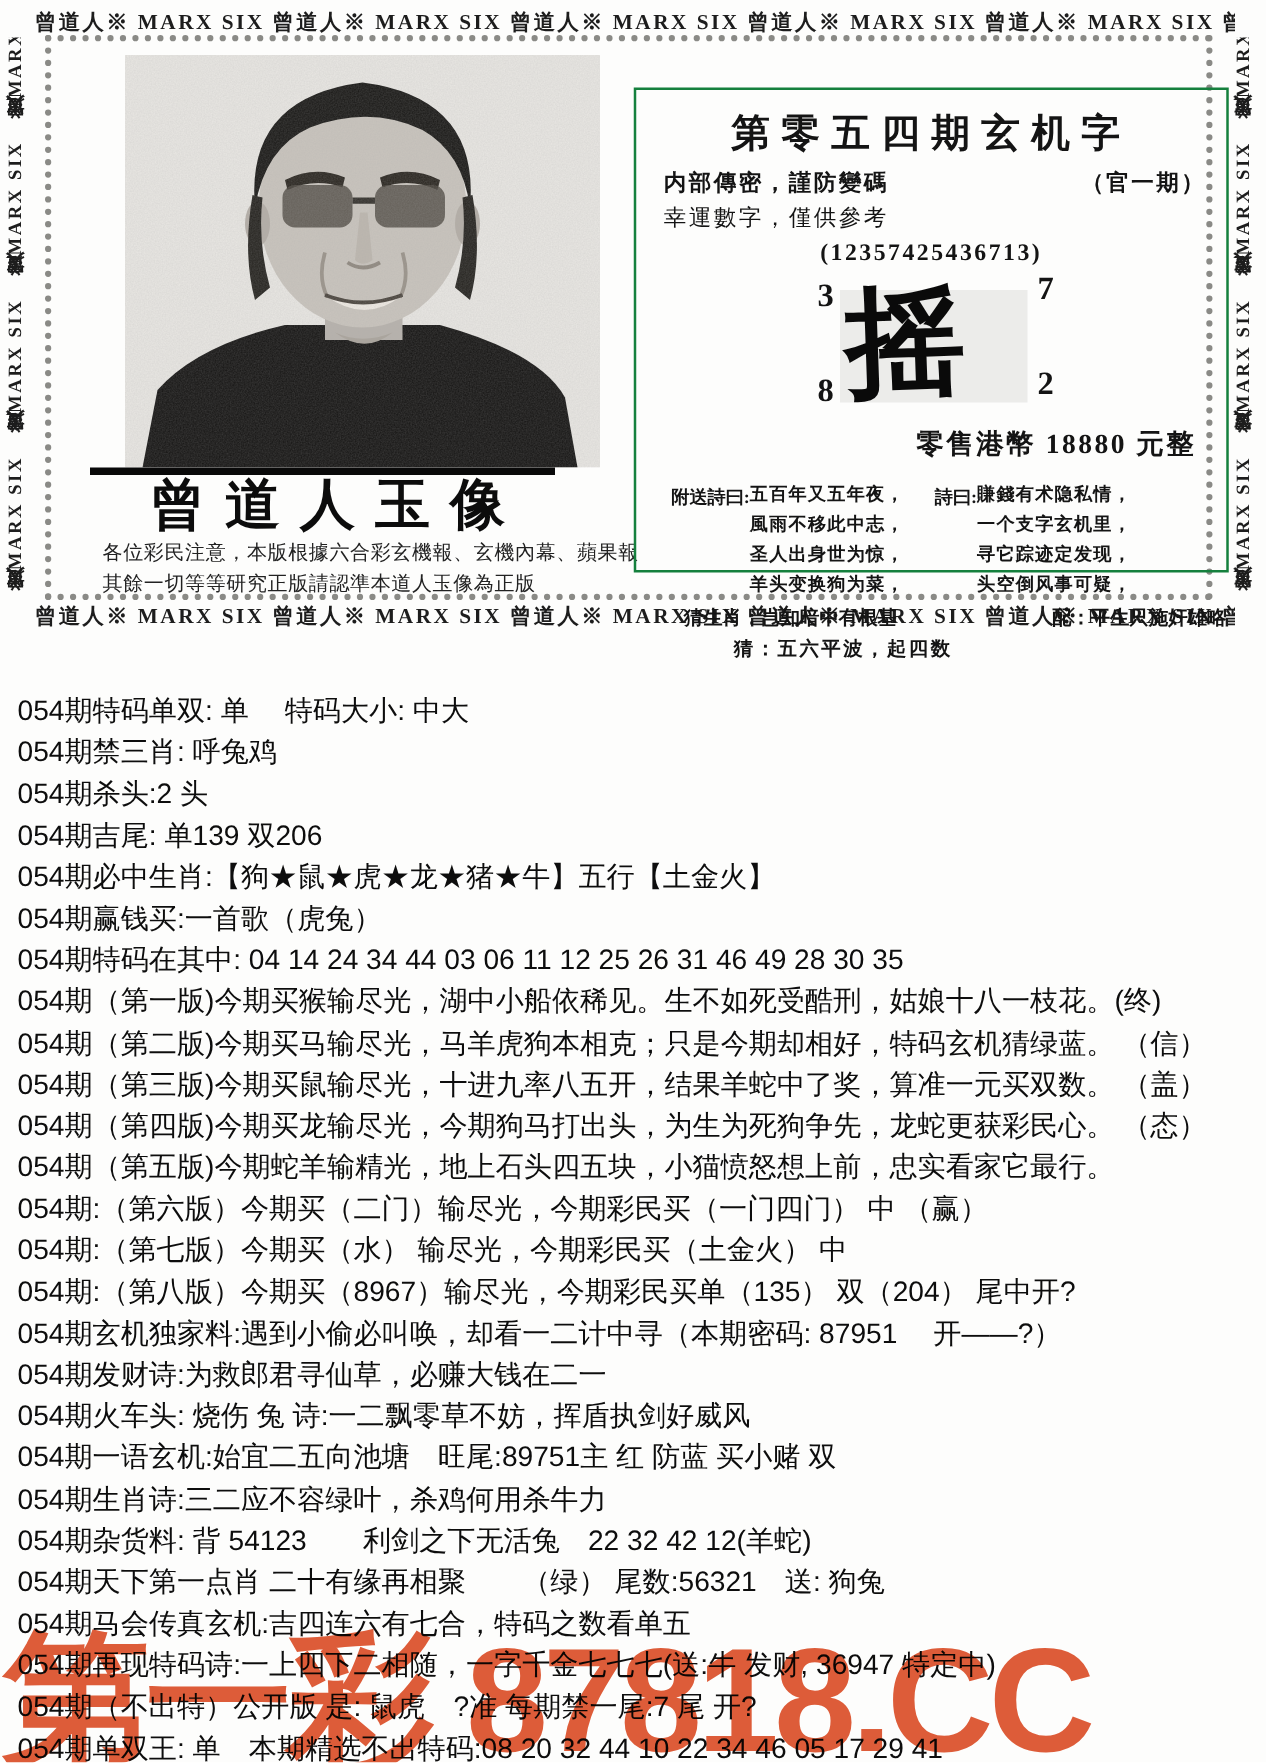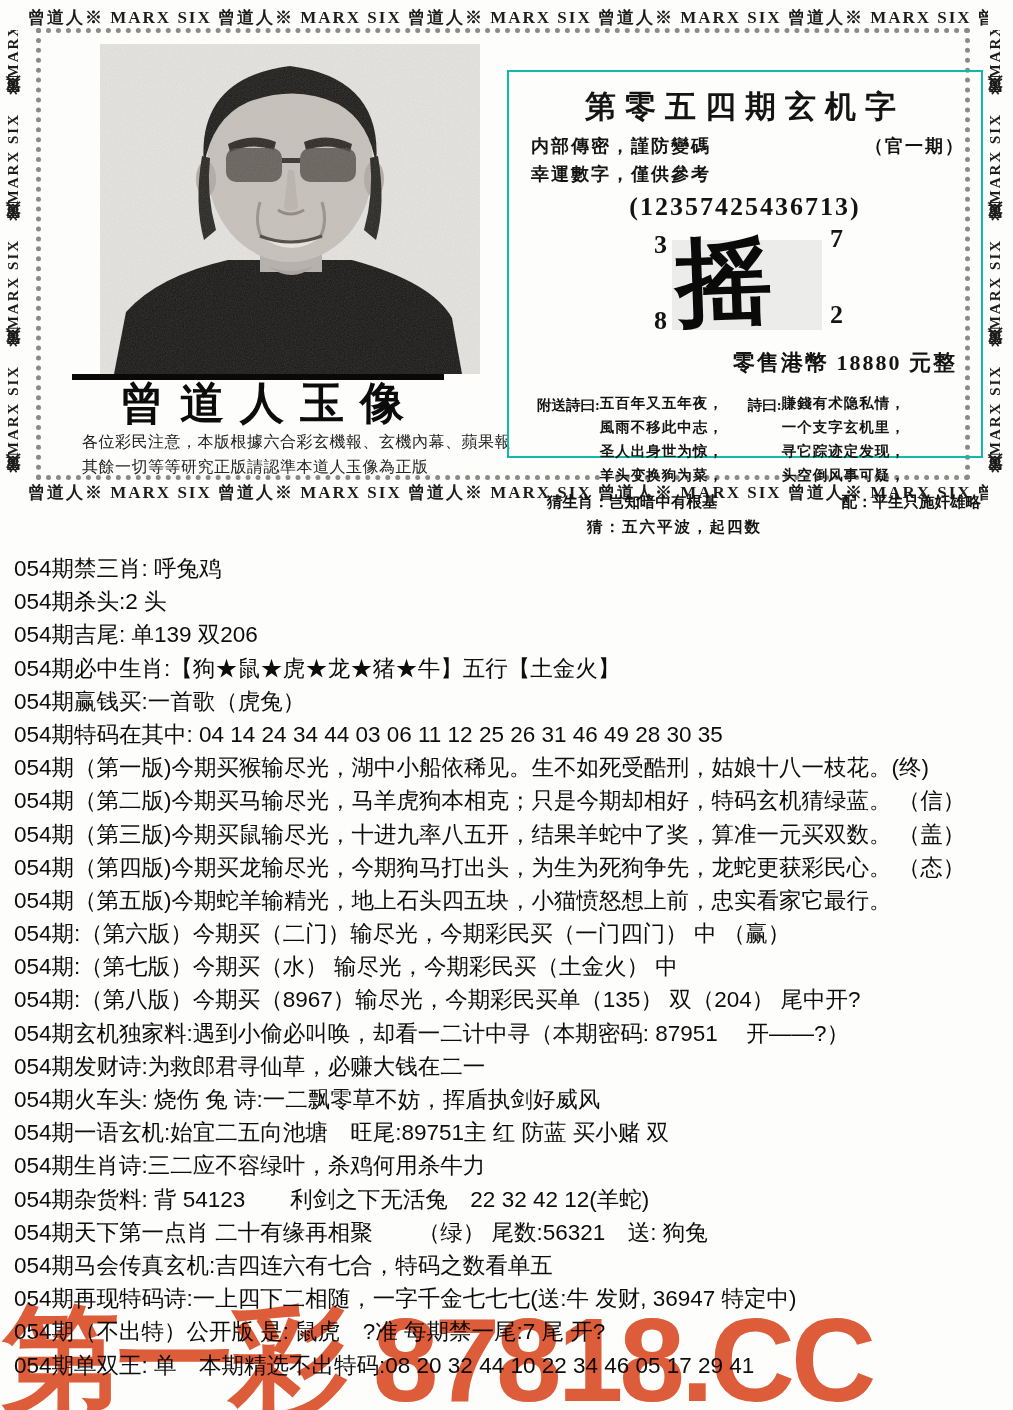--- a/index.html
+++ b/index.html
@@ -25,28 +25,28 @@
   #photo-underline{position:absolute;left:72px;top:374px;width:372px;height:6px;background:#090909;}
   #portrait-title{position:absolute;left:70px;top:382px;width:400px;text-align:center;
         font-family:"Liberation Serif",serif;font-weight:bold;font-size:44px;
         letter-spacing:16px;color:#0c0c0c;line-height:1.0;}
   .caption{position:absolute;left:82px;width:400px;font-family:"Liberation Serif",serif;
         font-size:16px;color:#222;letter-spacing:0.5px;white-space:nowrap;}
   #caption-1{top:432px;}
   #caption-2{top:457px;}
   
   #mystery{position:absolute;left:507px;top:70px;width:476px;height:388px;
-           border:2px solid #14b8a6;box-sizing:border-box;
+           border:2px solid #15803d;box-sizing:border-box;
            font-family:"Liberation Serif",serif;color:#141414;}
   #mystery-title{text-align:center;margin-top:14px;font-size:31px;font-weight:bold;
            letter-spacing:9px;}
   .note-row{display:flex;justify-content:space-between;padding:6px 16px 0 22px;
            font-size:18px;font-weight:bold;letter-spacing:2px;gap:24px;}
-  #note2{padding:4px 13px 0 22px;font-size:18px;font-weight:bold;letter-spacing:2px;}
-  #lucky{ text-align:center;font-size:26px;font-weight:bold;letter-spacing:2px;margin-top:6px;}
+  #note2{padding:4px 13px 0 22px;font-size:18px;font-weight:normal;letter-spacing:2px;}
+  #lucky{ text-align:center;font-size:19px;font-weight:bold;letter-spacing:2px;margin-top:6px;}
   #char-block{position:relative;width:196px;height:108px;margin:8px 0 0 145px;}
   #char-bg{position:absolute;left:18px;top:10px;width:150px;height:90px;background:#ececea;}
   #big-char{position:absolute;left:22px;top:-12px;font-size:96px;font-weight:bold;
            font-family:"Liberation Serif",serif;color:#0a0a0a;transform:rotate(-2deg);}
   .corner{position:absolute;font-size:26px;font-weight:bold;font-family:"Liberation Serif",serif;}
   #c-tl{left:0;top:0;} #c-tr{left:176px;top:-6px;} #c-bl{left:0;top:76px;} #c-br{left:176px;top:70px;}
   #price{text-align:right;padding-right:24px;margin-top:10px;font-size:22px;font-weight:bold;
            letter-spacing:2px;}
   #poems{display:flex;margin-top:16px;font-size:14.5px;font-weight:bold;}
   .poem-col{display:flex;}
@@ -163,20 +163,21 @@
       </div>
     </div>
     <div class="guess-row">
       <span id="guess-1">猜生肖：岂知暗中有根基</span>
       <span id="guess-2">配：平生只施奸雄略</span>
     </div>
     <div id="guess-final">猜：五六平波，起四数</div>
   </div>
 
   <div id="body-lines">
+    <div class="bline">054期特码单双: 单　 特码大小: 中大</div>
     <div class="bline">054期禁三肖: 呼兔鸡</div>
     <div class="bline">054期杀头:2 头</div>
     <div class="bline">054期吉尾: 单139  双206</div>
     <div class="bline">054期必中生肖:【狗★鼠★虎★龙★猪★牛】五行【土金火】</div>
     <div class="bline">054期赢钱买:一首歌（虎兔）</div>
     <div class="bline">054期特码在其中: 04 14 24 34 44 03 06 11 12 25 26 31 46 49 28 30 35</div>
     <div class="bline">054期（第一版)今期买猴输尽光，湖中小船依稀见。生不如死受酷刑，姑娘十八一枝花。(终)</div>
     <div class="bline">054期（第二版)今期买马输尽光，马羊虎狗本相克；只是今期却相好，特码玄机猜绿蓝。 （信）</div>
     <div class="bline">054期（第三版)今期买鼠输尽光，十进九率八五开，结果羊蛇中了奖，算准一元买双数。 （盖）</div>
     <div class="bline">054期（第四版)今期买龙输尽光，今期狗马打出头，为生为死狗争先，龙蛇更获彩民心。 （态）</div>

